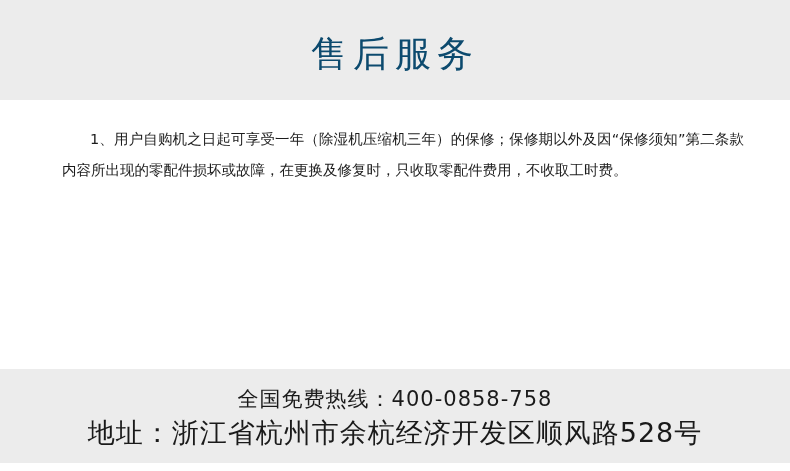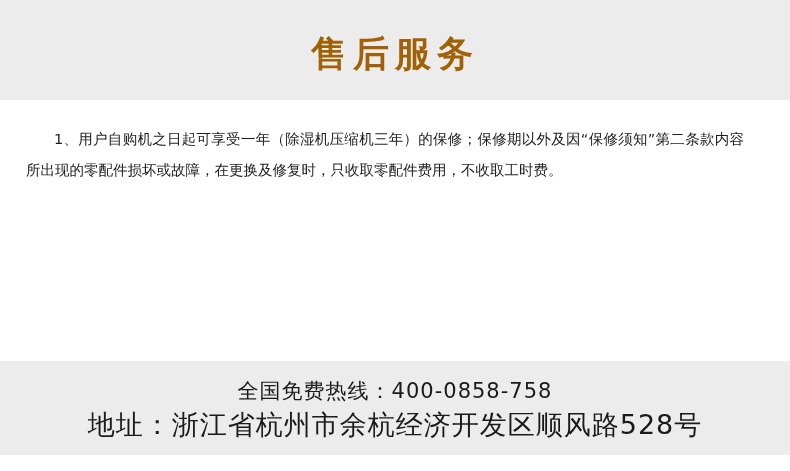--- a/index.html
+++ b/index.html
@@ -31,43 +31,43 @@
     width: 100%;
     height: 92px;
     background: #ececec;
     display: flex;
     align-items: center;
     justify-content: center;
   }
   .title {
     font-size: 36px;
     letter-spacing: 6px;
-    color: #a16207;
-    font-weight: bold;
+    color: #0c4a6e;
+    font-weight: normal;
     font-family: "DejaVu Sans", "Liberation Sans", sans-serif;
   }
   .body-area {
     width: 100%;
     height: 269px;
     background: #ffffff;
     box-sizing: border-box;
-    padding: 24px 46px 0 26px;
+    padding: 24px 46px 0 62px;
   }
   .para {
     font-size: 14.5px;
     line-height: 31px;
     color: #1c1c1c;
     text-align: justify;
     text-indent: 28px;
     margin: 0 0 6px 0;
   }
   .footer-band {
     position: absolute;
     left: 0;
-    bottom: 16px;
+    bottom: 8px;
     width: 100%;
     height: 94px;
     background: #ececec;
     display: flex;
     flex-direction: column;
     align-items: center;
     justify-content: center;
   }
   .footer-line {
     font-size: 21px;

